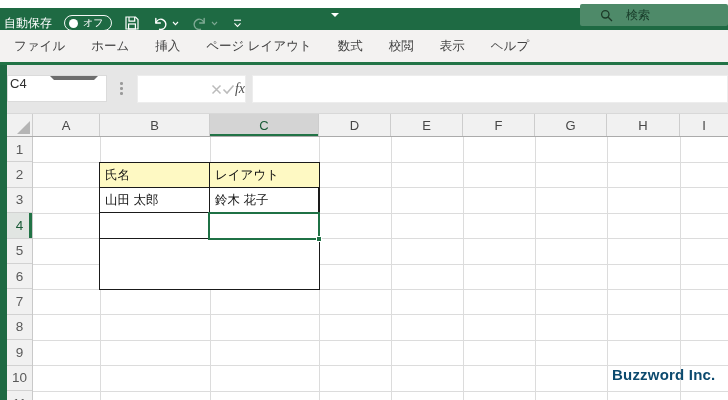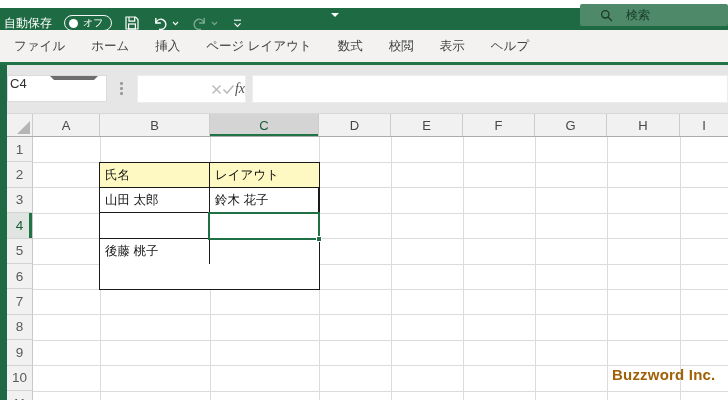--- a/index.html
+++ b/index.html
@@ -80,21 +80,21 @@
   .tcell.thead { background:#fef9c3; }
 
   
   #selection { position:absolute; left:175px; top:75px; width:112px; height:27.5px;
     border:2px solid #1F7145; background:transparent; }
   #fill-handle { position:absolute; right:-4px; bottom:-4px; width:6px; height:6px;
     background:#1F7145; border:1px solid #fff; cursor:crosshair; }
 
   
   #watermark { position:absolute; left:612px; top:366px; font-size:15px; font-weight:600;
-    color:#a16207; letter-spacing:.2px; z-index:5; }
+    color:#0c4a6e; letter-spacing:.2px; z-index:5; }
 </style>
 </head>
 <body>
 
 <div id="titlebar">
   <span class="tb-label">自動保存</span>
   <div class="toggle">
     <span class="toggle-knob"></span>
     <span class="toggle-state">オフ</span>
   </div>
@@ -230,21 +230,20 @@
   <div class="hline" style="top:228.2px"></div>
   <div class="hline" style="top:253.6px"></div>
 
   <div id="data-table">
     <div class="tcell thead">氏名</div>
     <div class="tcell thead lastcol">レイアウト</div>
     <div class="tcell">山田 太郎</div>
     <div class="tcell">鈴木 花子</div>
     <div class="tcell lastcol"></div>
     <div class="tcell lastcol"></div>
-    <div class="tcell lastrow">後藤 桃子</div>
     <div class="tcell lastcol lastrow"></div>
   </div>
 
   <div id="selection">
     <div id="fill-handle"></div>
   </div>
 </div>
 
 <div id="watermark">Buzzword Inc.</div>
 

